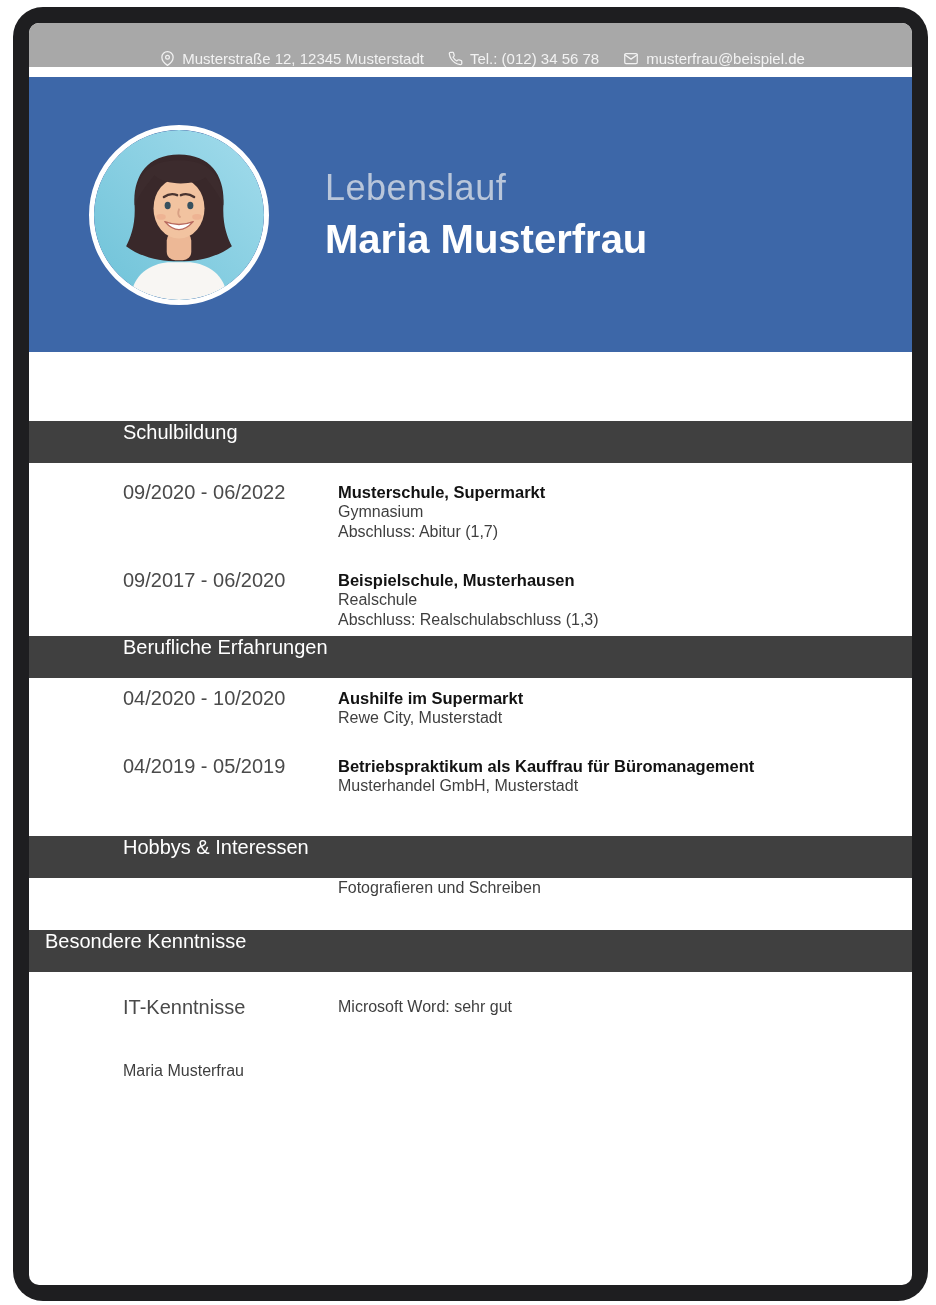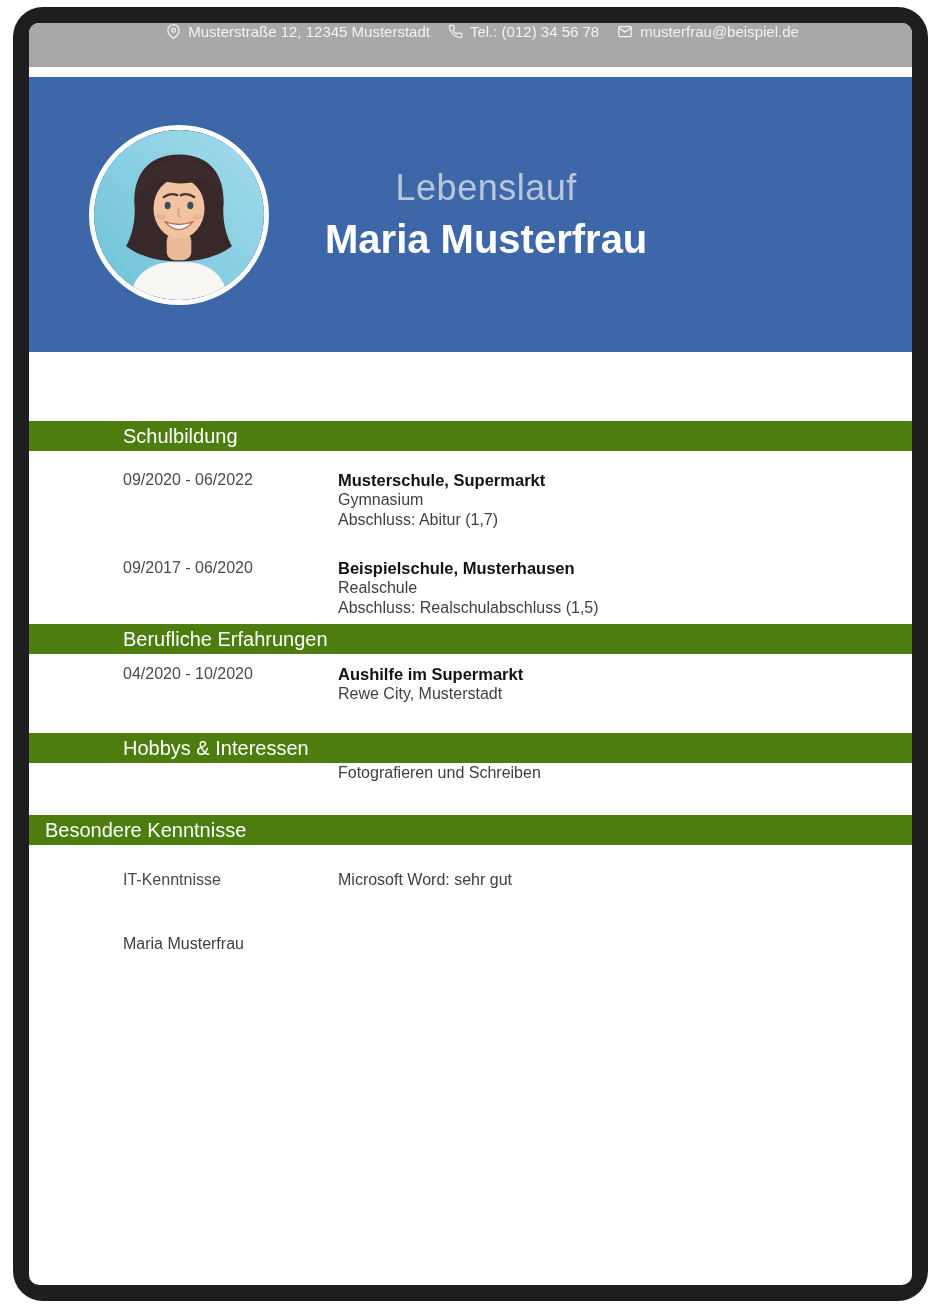--- a/index.html
+++ b/index.html
@@ -19,69 +19,69 @@
   }
   .sheet {
     width: 100%; height: 100%;
     background: #ffffff;
     border-radius: 10px;
     overflow: hidden;
   }
   
   .topbar {
     height: 44px; background: #a8a8a8;
-    display: flex; align-items: flex-start; justify-content: center;
-    gap: 18px;
+    display: flex; align-items: flex-end; justify-content: center;
+    gap: 24px;
     color: #f2f2f2; font-size: 15px; padding-left: 24px;
   }
   .contact-item { display: flex; align-items: center; gap: 7px; }
   .contact-item svg { display: block; }
   .gap-strip { height: 10px; background: #ffffff; }
   
   .hero {
     height: 275px; background: #3d67a8;
-    display: flex; align-items: center; text-align: center;
+    display: flex; align-items: center;
   }
   .photo-ring {
     width: 180px; height: 180px; flex: none;
     margin-left: 60px;
     border: 5px solid #ffffff; border-radius: 50%;
     overflow: hidden;
   }
   .photo-ring svg { display: block; width: 100%; height: 100%; }
   .hero-text { margin-left: 56px; }
   .hero-sub {
     font-size: 36px; font-weight: normal;
     color: #b9c6da; letter-spacing: 0.5px;
   }
   .hero-name {
     font-size: 40px; font-weight: bold;
     color: #ffffff; margin-top: 8px;
   }
   
   .section-bar {
-    height: 30px; background: #4d7c0f;
+    height: 42px; background: #404040;
     color: #ffffff; font-size: 20px;
-    display: flex; align-items: center;
+    display: flex; align-items: flex-start;
     padding-left: 94px;
   }
   .content { padding-left: 94px; }
   .row { display: flex; }
   .col-date {
     width: 215px; flex: none;
-    font-size: 16px; color: #4a4a4a; line-height: 20px;
+    font-size: 20px; color: #4a4a4a; line-height: 20px;
   }
   .col-main { font-size: 16px; color: #3f3f3f; line-height: 20px; }
   .entry-title { font-weight: bold; color: #121212; font-size: 16.5px; line-height: 20px; }
   .mt-hero   { margin-top: 69px; }
   .pt-schule { padding-top: 19px; }
   .mb-entry  { margin-bottom: 28px; }
   .mt-beruf  { margin-top: 6px; }
   .pt-beruf  { padding-top: 10px; }
-  .mt-hobby  { margin-top: 29px; }
+  .mt-hobby  { margin-top: 40px; }
   .pt-hobby  { }
   .mt-kennt  { margin-top: 32px; padding-left: 16px; }
   .pt-kennt  { padding-top: 25px; }
   
   .footer { padding-left: 94px; font-size: 16px; color: #3f3f3f; }
   .place-date { margin-top: 75px; }
   .signature  { margin-top: 45px; }
 </style>
 </head>
 <body>
@@ -166,36 +166,43 @@
           <div class="entry-title">Musterschule, Supermarkt</div>
           <div>Gymnasium</div>
           <div>Abschluss: Abitur (1,7)</div>
         </div>
       </div>
       <div class="row">
         <div class="col-date">09/2017 - 06/2020</div>
         <div class="col-main">
           <div class="entry-title">Beispielschule, Musterhausen</div>
           <div>Realschule</div>
-          <div>Abschluss: Realschulabschluss (1,5)</div>
+          <div>Abschluss: Realschulabschluss (1,3)</div>
         </div>
       </div>
     </div>
 
     <div class="section-bar mt-beruf">
       <span>Berufliche Erfahrungen</span>
     </div>
     <div class="content pt-beruf">
       <div class="row mb-entry">
         <div class="col-date">04/2020 - 10/2020</div>
         <div class="col-main">
           <div class="entry-title">Aushilfe im Supermarkt</div>
           <div>Rewe City, Musterstadt</div>
         </div>
       </div>
+      <div class="row">
+        <div class="col-date">04/2019 - 05/2019</div>
+        <div class="col-main">
+          <div class="entry-title">Betriebspraktikum als Kauffrau für Büromanagement</div>
+          <div>Musterhandel GmbH, Musterstadt</div>
+        </div>
+      </div>
     </div>
 
     <div class="section-bar mt-hobby">
       <span>Hobbys &amp; Interessen</span>
     </div>
     <div class="content pt-hobby">
       <div class="row">
         <div class="col-date"></div>
         <div class="col-main">
           <div>Fotografieren und Schreiben</div>

